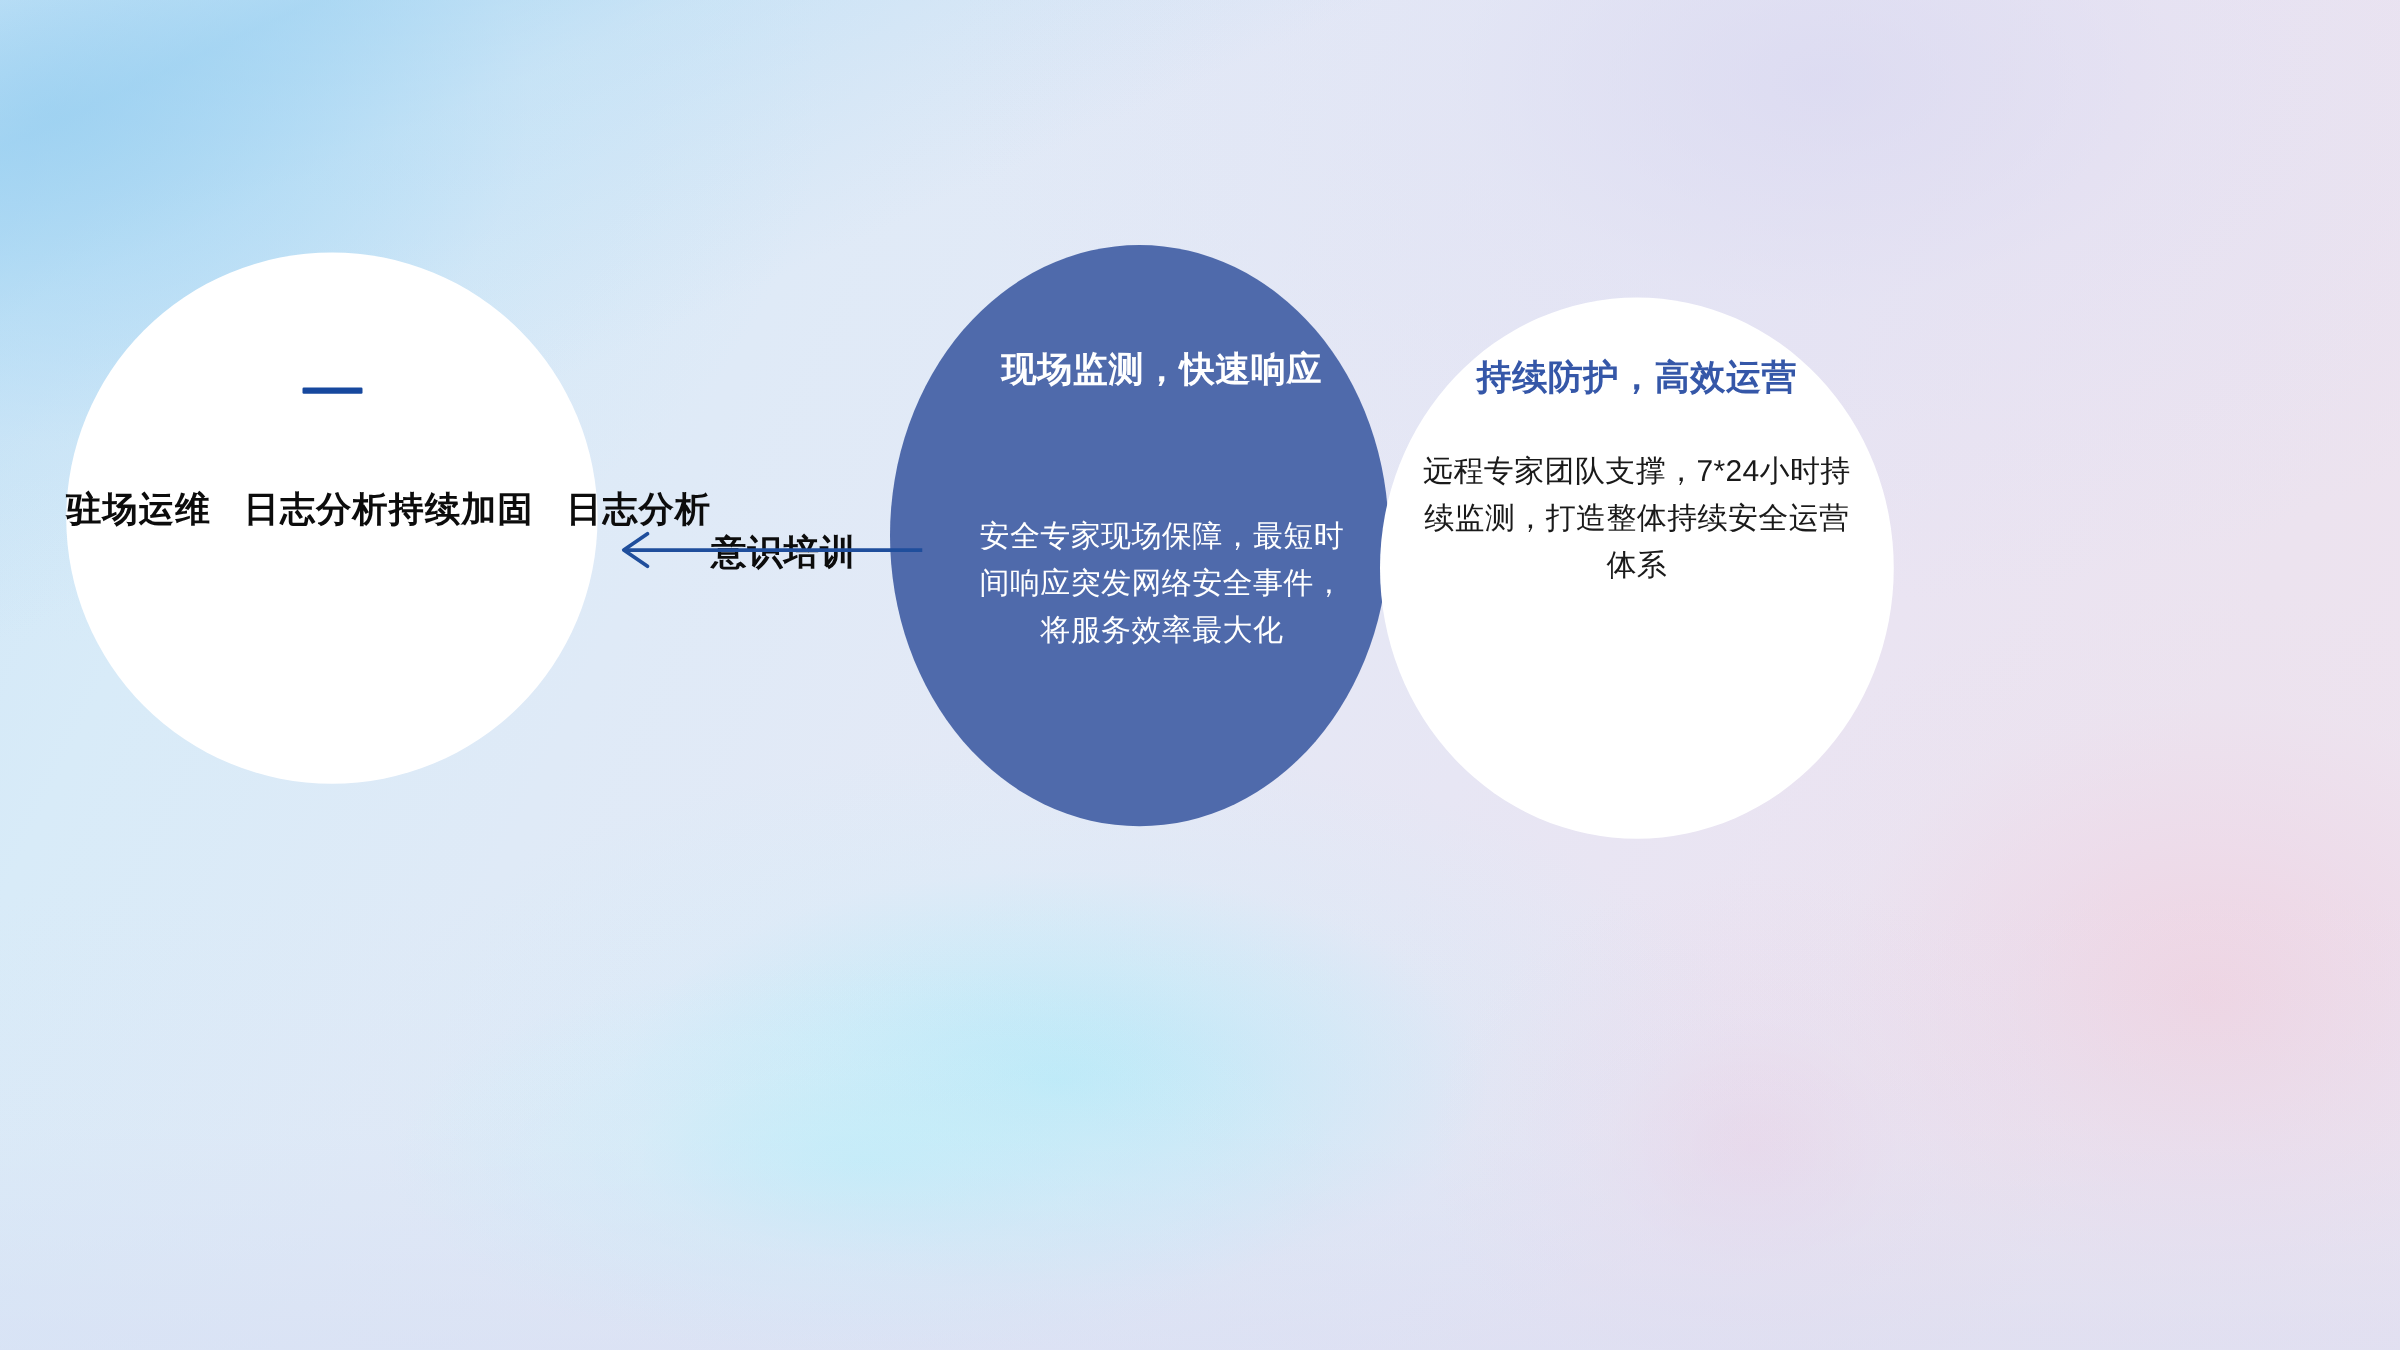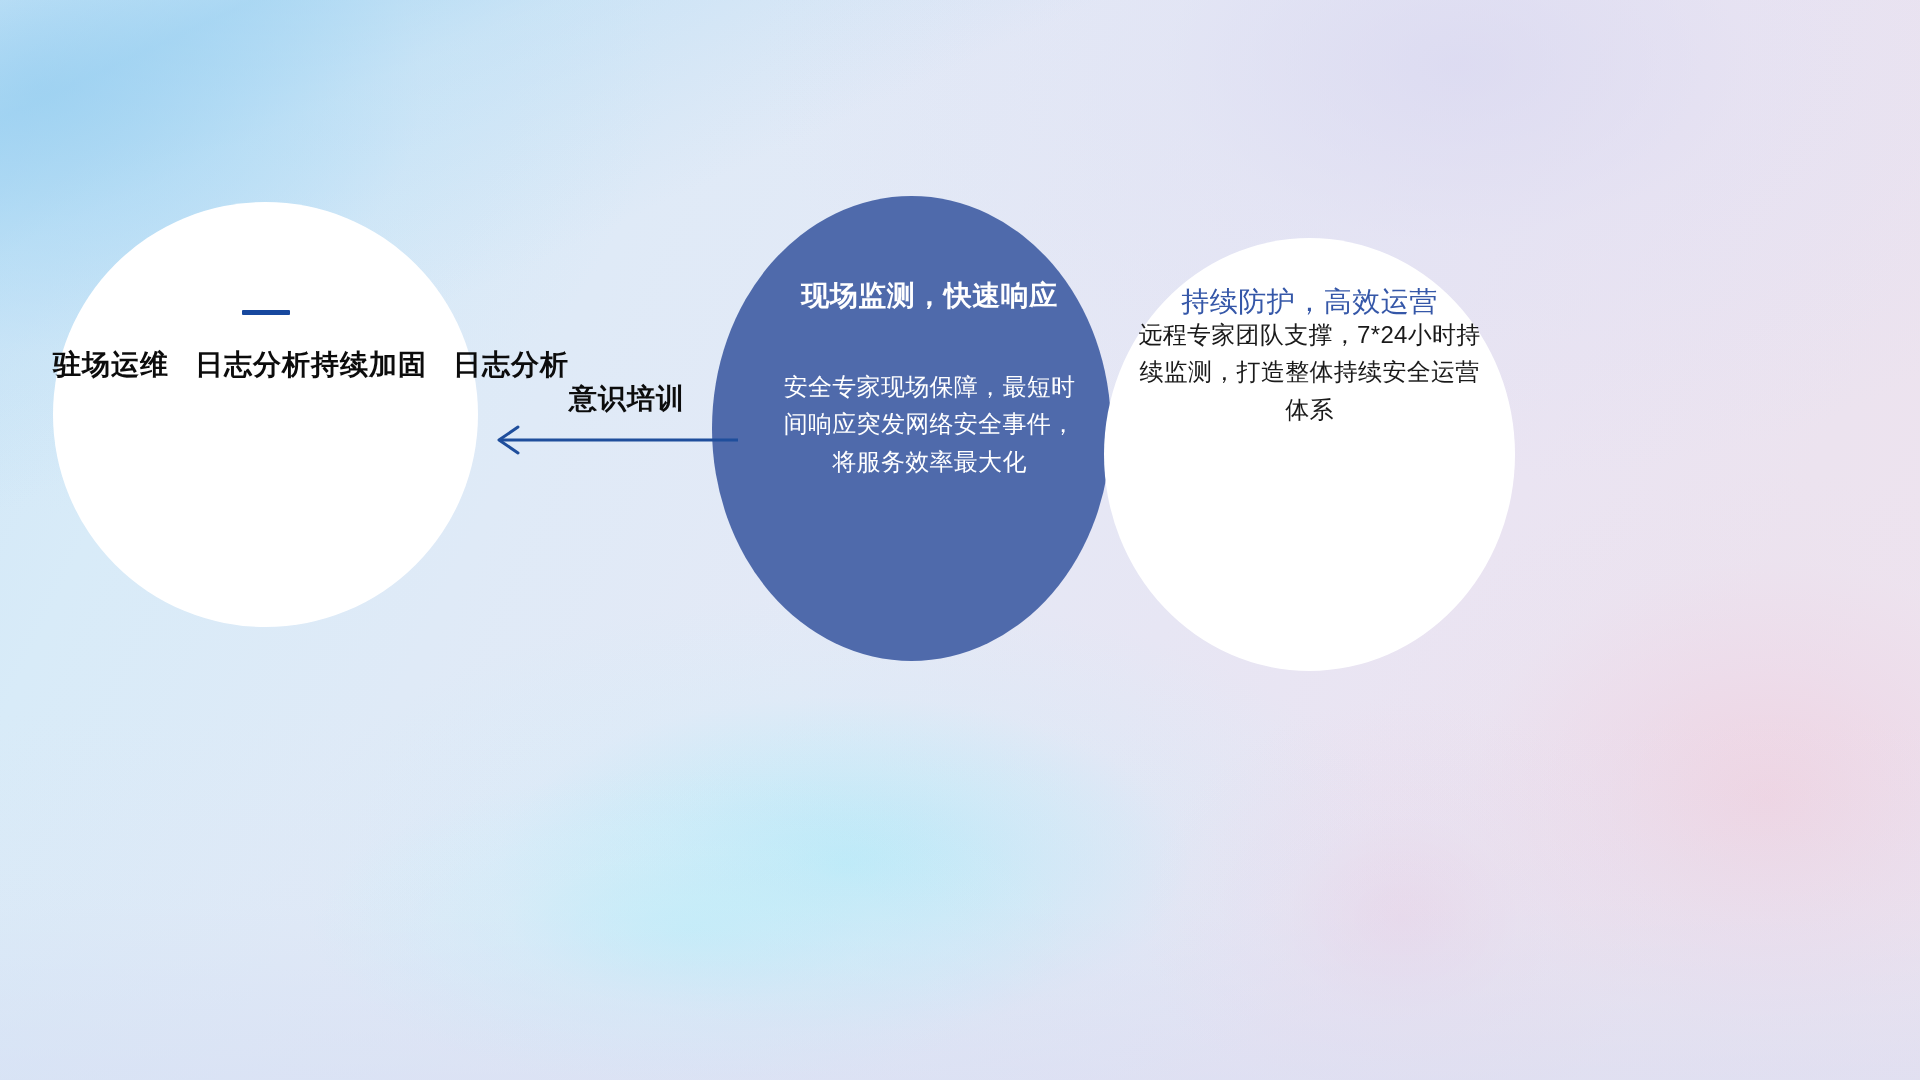--- a/index.html
+++ b/index.html
@@ -102,20 +102,21 @@
   }
 
   
   .circle {
     position: absolute;
     border-radius: 50%;
     box-sizing: border-box;
     display: flex;
     flex-direction: column;
     align-items: center;
+    gap: 43px;
   }
 
   .circle-left {
     left: 53px;
     top: 202px;
     width: 425px;
     height: 425px;
     background: #ffffff;
     z-index: 4;
     justify-content: flex-start;
@@ -193,21 +194,21 @@
     color: #ffffff;
     line-height: 1.56;
     text-align: center;
     letter-spacing: 0.3px;
     margin-left: 36px;
   }
 
   
   .right-title {
     font-size: 28px;
-    font-weight: normal;
+    font-weight: bold;
     color: #3557a8;
     line-height: 1;
     letter-spacing: 0.5px;
     white-space: nowrap;
   }
   .right-body {
     width: 352px;
     font-size: 24px;
     color: #1a1a1a;
     line-height: 1.56;

